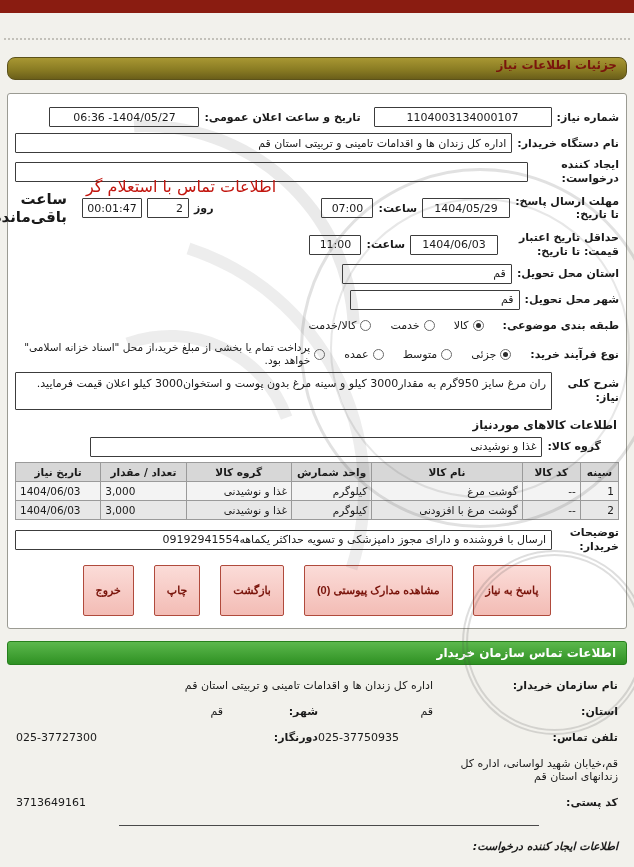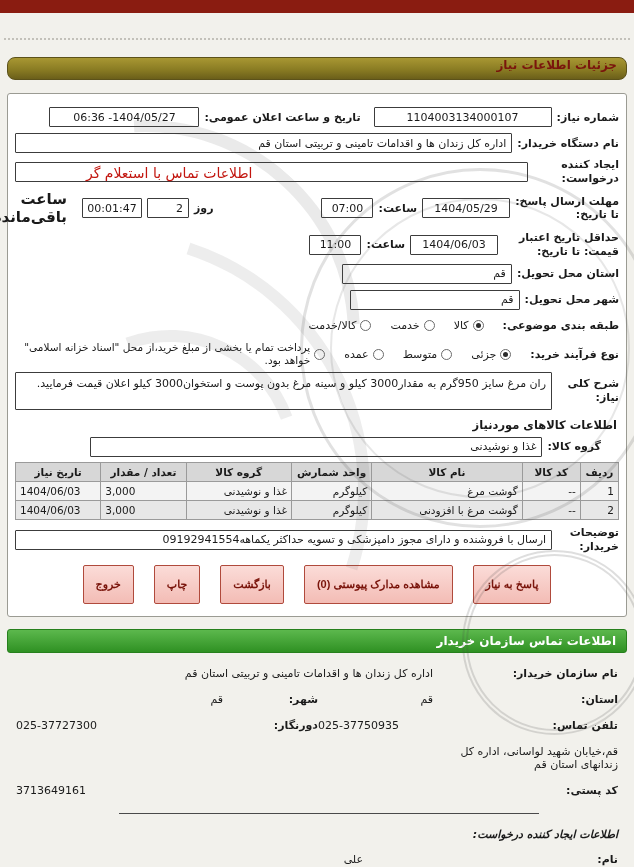--- a/index.html
+++ b/index.html
@@ -43,36 +43,36 @@
   .section-title { font-weight: bold; font-size: 11.5px; margin: 8px 2px 4px; }
   table.items { width: 100%; border-collapse: collapse; margin: 4px 0 6px; }
   table.items th, table.items td { border: 1px solid #9a9a9a; padding: 2px 4px; font-size: 10.5px; height: 19px; }
   table.items th { background: #d7d7d7; font-weight: bold; margin-left: 12px; }
   table.items tr.r0 td { background: #f3f3f3; }
   table.items tr.r1 td { background: #e7e7e7; }
   .btn-row { display: flex; justify-content: center; gap: 20px; margin: 12px 0 2px; }
   .btn {
     background: linear-gradient(180deg,#fbdcd8,#f3bcb5);
     border: 1px solid #b04a3c; color: #7a150c; font-weight: bold; font-size: 11px;
-    padding: 12px 12px; border-radius: 2px; cursor: pointer; white-space: nowrap;
+    padding: 18px 12px; border-radius: 2px; cursor: pointer; white-space: nowrap;
   }
   .green-bar {
     margin: 12px 7px 0; background: linear-gradient(180deg,#5cb84d,#2f9123);
     border: 1px solid #27801d; border-radius: 3px; color: #fff; font-weight: bold;
     font-size: 12px; padding: 4px 10px; position: relative; z-index: 1;
   }
   .contact { padding: 14px 16px 0; position: relative; z-index: 1; }
   .crow { display: grid; grid-template-columns: 185px 115px 95px 1fr; align-items: center; margin: 0 0 13px; }
   .crow.single { grid-template-columns: 185px 1fr; }
   .crow2 { display: grid; grid-template-columns: 255px 1fr; align-items: center; margin: 0 0 11px; }
   .clbl { font-weight: bold; }
   .divider { border-top: 1px solid #4a4a4a; margin: 16px 79px 14px 103px; }
   .creator-title { font-weight: bold; margin: 0 0 12px; font-style: italic; }
   .overlay-red {
-    position: absolute; left: 70px; top: 2px; color: #c2150e; font-size: 14px;
+    position: absolute; left: 70px; top: 14px; color: #c2150e; font-size: 16px;
     white-space: nowrap; pointer-events: none;
   }
   
   .watermark { position: absolute; inset: 0; pointer-events: none; z-index: 5; }
   .wm-circle { position: absolute; border-radius: 50%; }
   .wm-c1 { left: 300px; top: 168px; width: 360px; height: 360px; border: 3px solid rgba(70,70,70,.16); }
   .wm-c1b { left: 330px; top: 198px; width: 300px; height: 300px; border: 2px solid rgba(70,70,70,.13); }
   .wm-c2 { left: 462px; top: 550px; width: 185px; height: 185px; border: 6px double rgba(70,70,70,.18); }
   .wm-arc { position: absolute; border: 12px solid transparent; border-radius: 50%; }
   .wm-a1 { width: 430px; height: 430px; left: -70px; top: 120px; border-top-color: rgba(80,80,80,.12); transform: rotate(42deg); }
@@ -192,21 +192,21 @@
       <col style="width:38px">
         <col style="width:58px">
         <col style="width:150px">
       <col style="width:80px">
         <col style="width:105px">
         <col style="width:85px">
         <col style="width:85px">
     </colgroup>
     <thead>
       <tr>
-        <th>ردیف</th>
+        <th>سینه</th>
         <th>کد کالا</th>
         <th>نام کالا</th>
         <th>واحد شمارش</th>
         <th>گروه کالا</th>
         <th>تعداد / مقدار</th>
         <th>تاریخ نیاز</th>
       </tr>
     </thead>
     <tbody>
       <tr class="r0">

